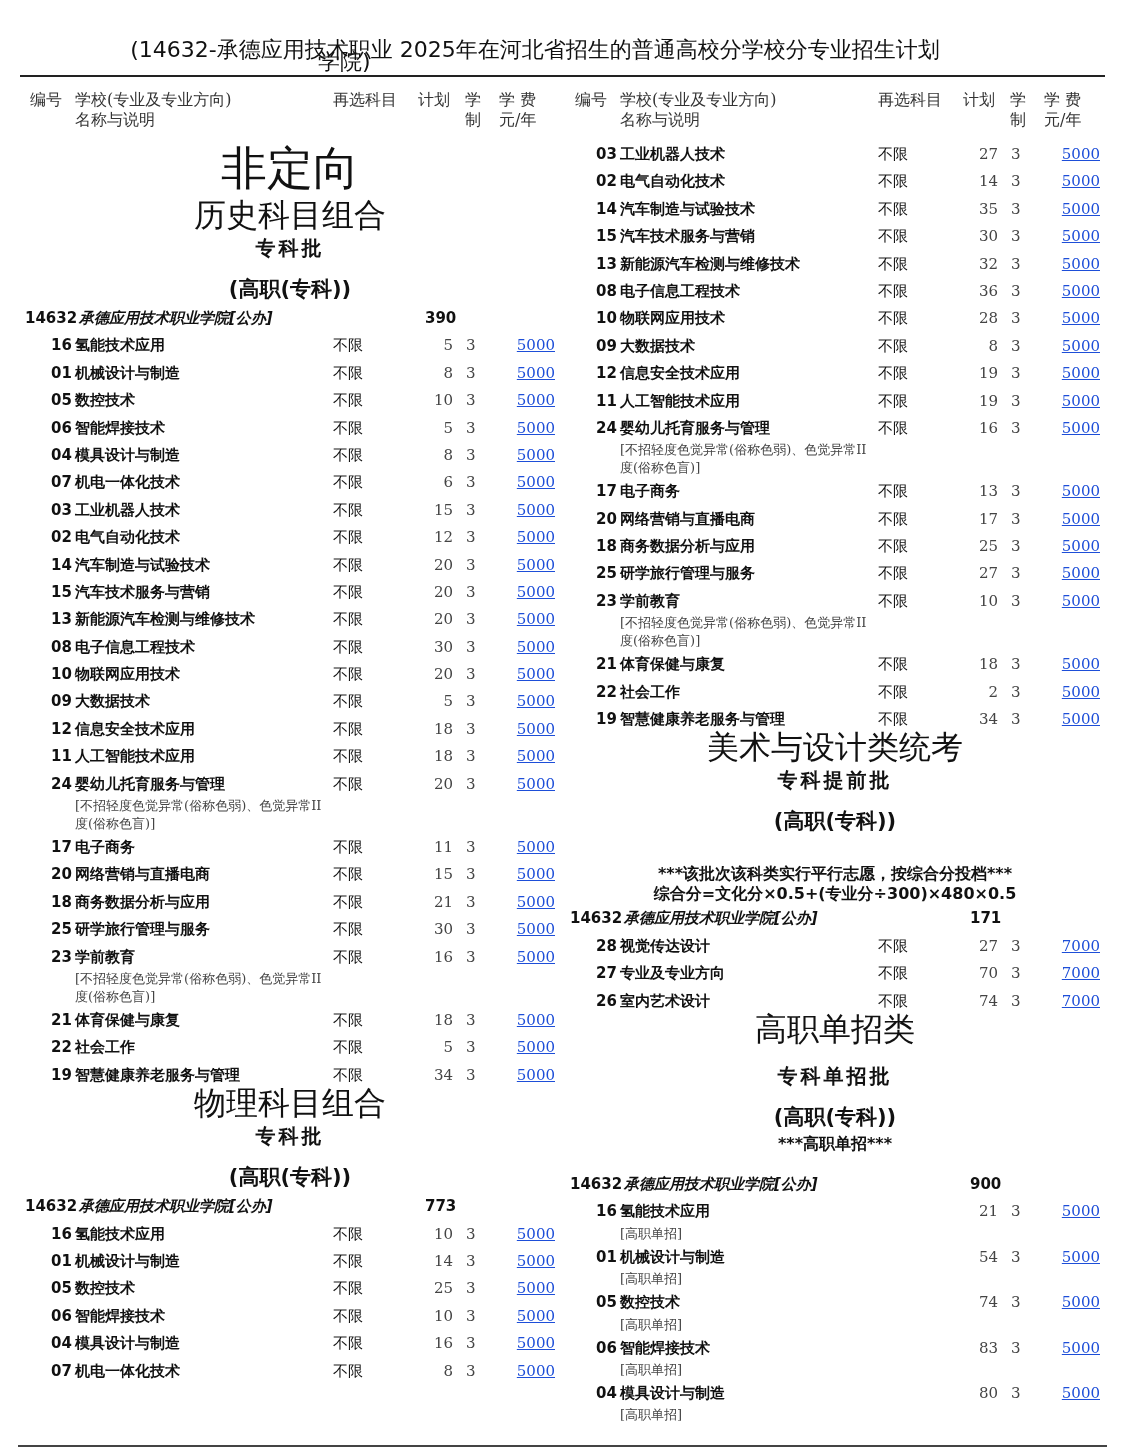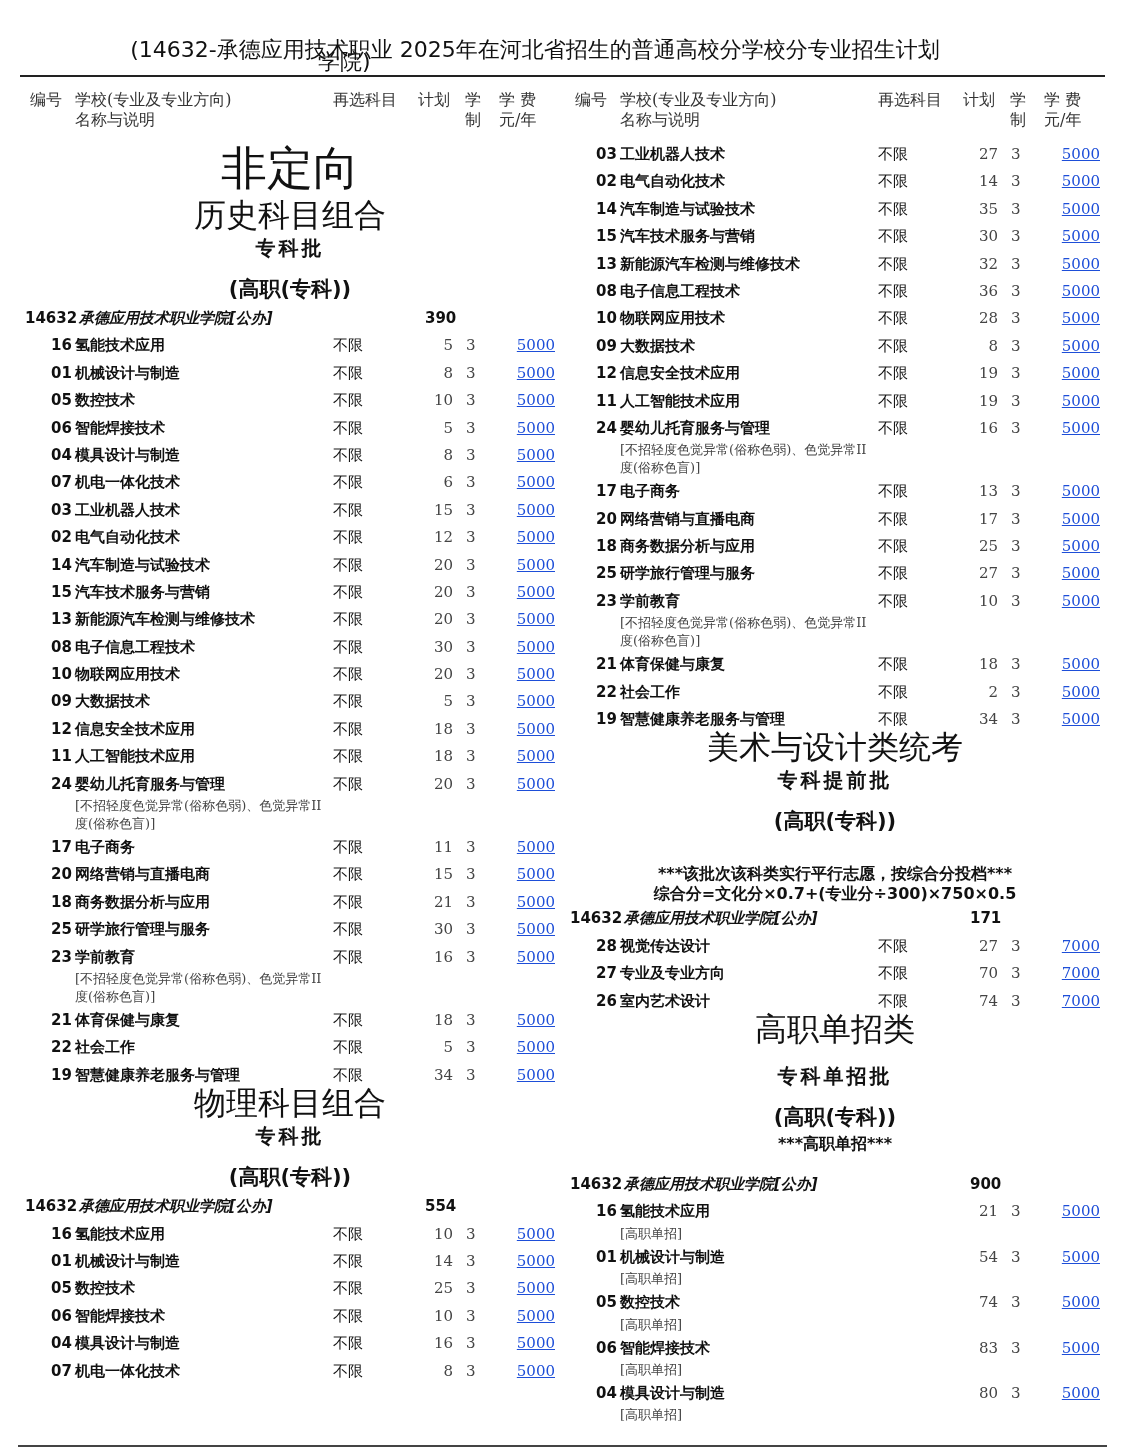--- a/index.html
+++ b/index.html
@@ -269,21 +269,21 @@
         <span class="c-plan">34</span>
         <span class="c-yr">3</span>
         <span class="c-fee">5000</span>
       </div>
       <div class="h-cat" style="margin-top:-2px">物理科目组合</div>
       <div class="h-batch" style="margin-top:2px">专科批</div>
       <div class="h-level" style="margin-top:12px">(高职(专科))</div>
       <div class="row school">
         <span class="c-code">14632</span>
         <span class="c-name">承德应用技术职业学院[公办]</span>
-        <span class="c-plan">554</span>
+        <span class="c-plan">773</span>
       </div>
       <div class="row major">
         <span class="c-code">16</span>
         <span class="c-name">氢能技术应用</span>
         <span class="c-sub">不限</span>
         <span class="c-plan">10</span>
         <span class="c-yr">3</span>
         <span class="c-fee">5000</span>
       </div>
       <div class="row major">
@@ -499,21 +499,21 @@
         <span class="c-name">智慧健康养老服务与管理</span>
         <span class="c-sub">不限</span>
         <span class="c-plan">34</span>
         <span class="c-yr">3</span>
         <span class="c-fee">5000</span>
       </div>
       <div class="h-cat" style="margin-top:-2px">美术与设计类统考</div>
       <div class="h-batch" style="margin-top:2px">专科提前批</div>
       <div class="h-level" style="margin-top:12px">(高职(专科))</div>
       <div class="h-note" style="margin-top:28px">***该批次该科类实行平行志愿，按综合分投档***</div>
-      <div class="h-note">综合分=文化分×0.7+(专业分÷300)×750×0.5</div>
+      <div class="h-note">综合分=文化分×0.5+(专业分÷300)×480×0.5</div>
       <div class="row school">
         <span class="c-code">14632</span>
         <span class="c-name">承德应用技术职业学院[公办]</span>
         <span class="c-plan">171</span>
       </div>
       <div class="row major">
         <span class="c-code">28</span>
         <span class="c-name">视觉传达设计</span>
         <span class="c-sub">不限</span>
         <span class="c-plan">27</span>

